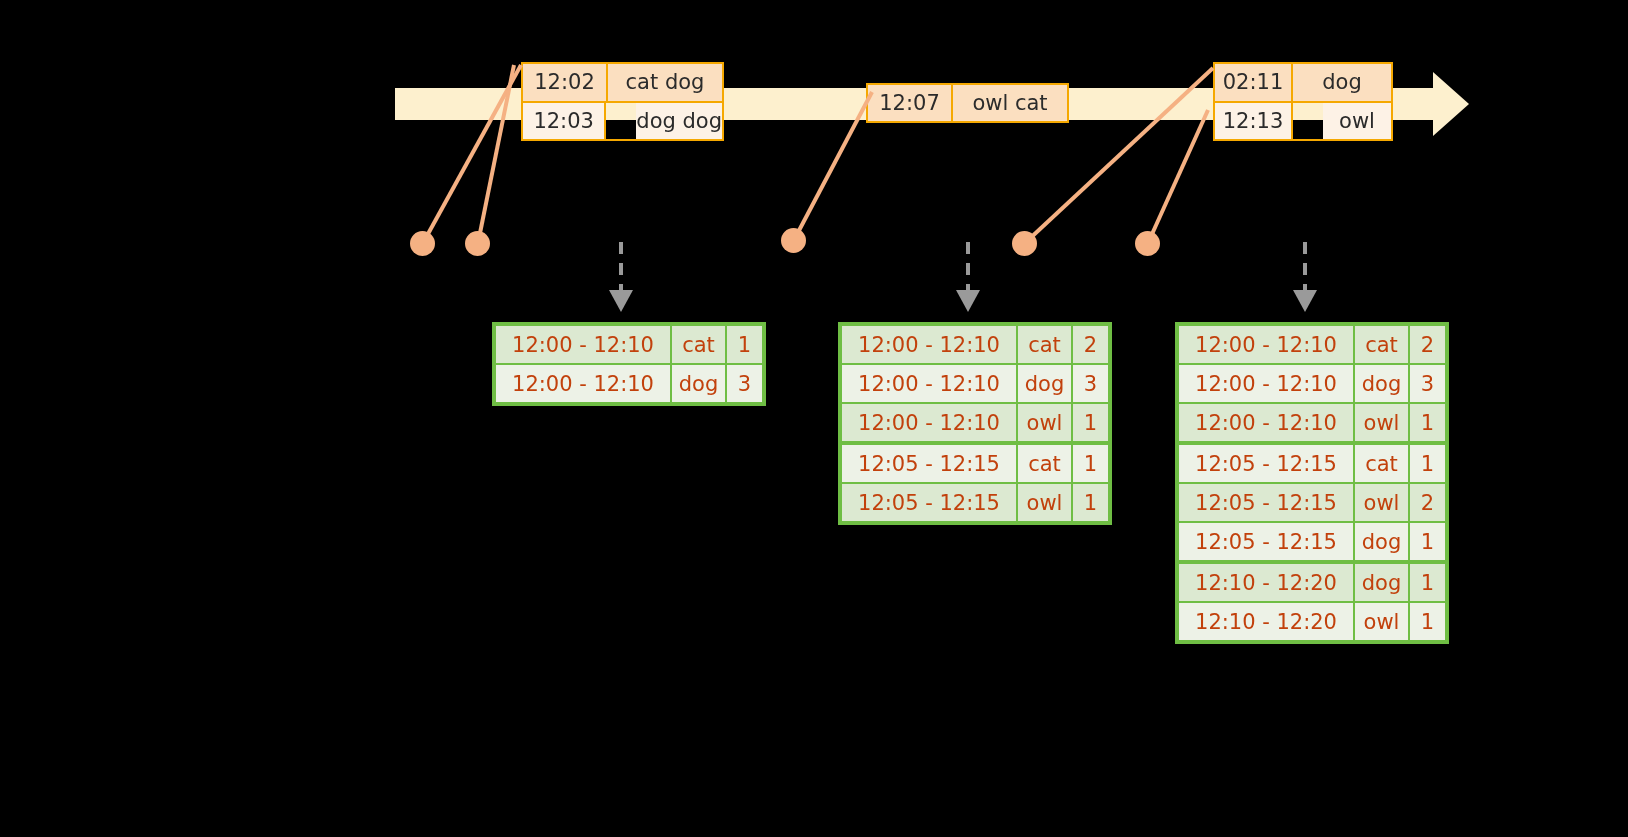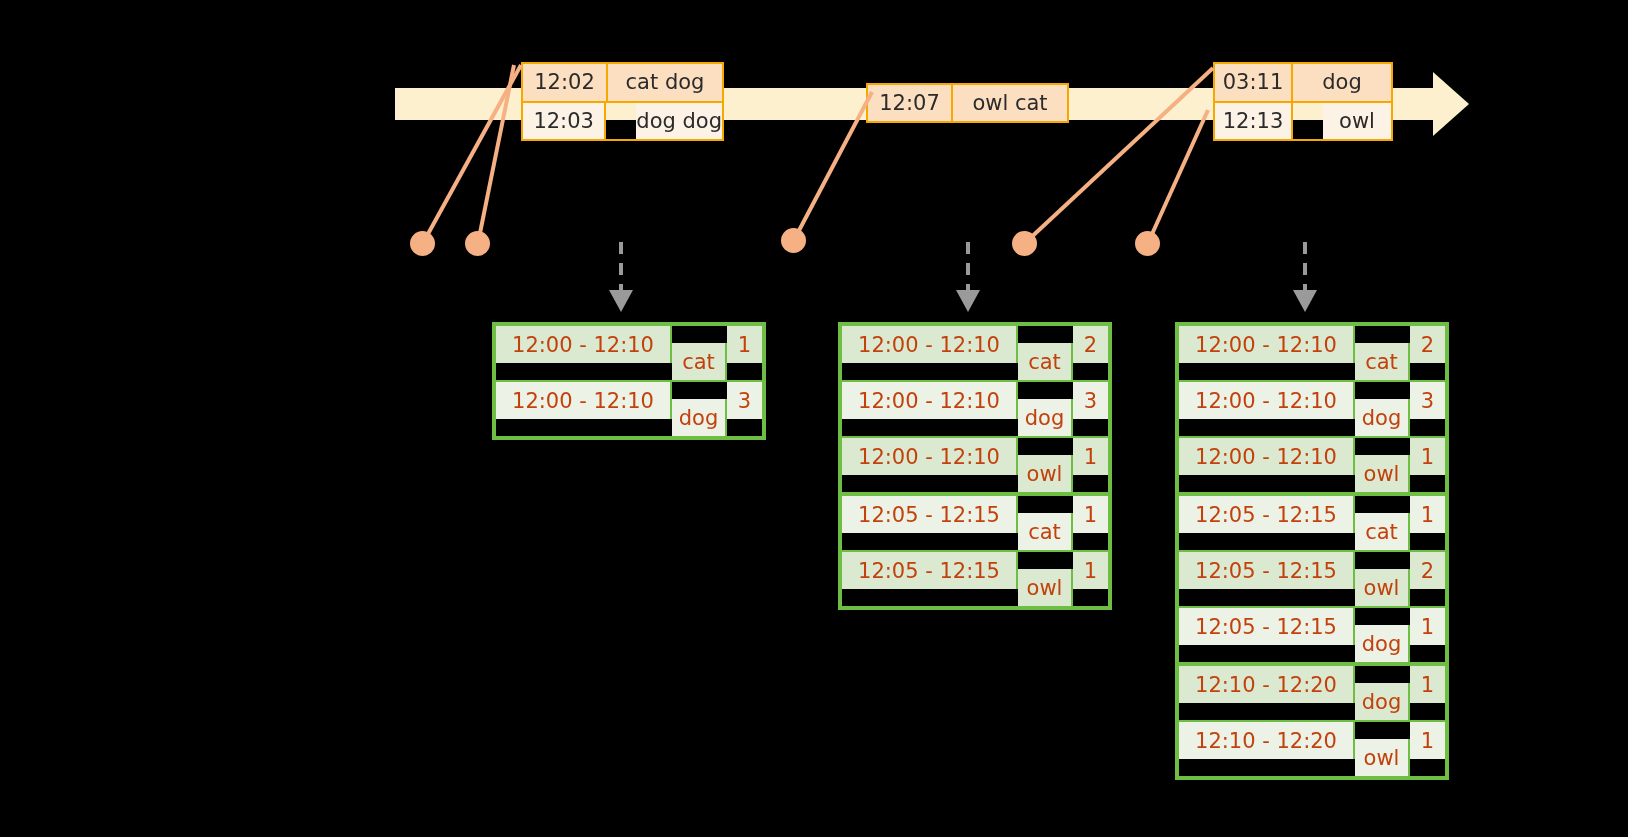--- a/index.html
+++ b/index.html
@@ -34,21 +34,21 @@
   
   .rtable{position:absolute;border:4px solid #6FBE44;box-sizing:border-box;
           display:flex;flex-direction:column;}
   .rrow{display:flex;box-sizing:border-box;}
   .rrow + .rrow{border-top:2px solid #6FBE44;}
   .rrow.grp{border-top-width:4px;}
   .rcell{display:flex;align-items:center;justify-content:center;
          font-size:21px;color:#c2410c;box-sizing:border-box;white-space:nowrap;
          height:37px;}
   .rcell.win{border-right:2px solid #6FBE44;}
-  .rcell.ani{border-right:2px solid #6FBE44;margin-top:17px;}
+  .rcell.ani{border-right:2px solid #6FBE44;}
   .ra .rcell{background:#DCE9D1;}
   .rb .rcell{background:#EDF2E7;}
 </style>
 </head>
 <body>
 
 <div id="stage">
 
   <div class="timeline-bar" style="left:395px;top:88px;width:1040px;height:32px;"></div>
   <div class="timeline-arrowhead" style="left:1433px;top:72px;"></div>
@@ -66,21 +66,21 @@
 
   <div class="evt" style="left:866px;top:83px;width:203px;height:40px;">
     <div class="evt-row shade-a">
       <div class="evt-time" style="width:85px;">12:07</div>
       <div class="evt-words" style="flex:1;">owl cat</div>
     </div>
   </div>
 
   <div class="evt" style="left:1213px;top:62px;width:180px;height:79px;">
     <div class="evt-row shade-a">
-      <div class="evt-time" style="width:78px;">03:11</div>
+      <div class="evt-time" style="width:78px;">02:11</div>
       <div class="evt-words" style="flex:1;">dog</div>
     </div>
     <div class="evt-row shade-b">
       <div class="evt-time" style="width:78px;">12:13</div>
       <div class="evt-words" style="flex:1;">owl</div>
     </div>
   </div>
 
   <svg class="leader" style="left:0;top:0;width:1628px;height:300px;">
     <line x1="423" y1="243" x2="521" y2="65" stroke="#F5B183" stroke-width="4"></line>

